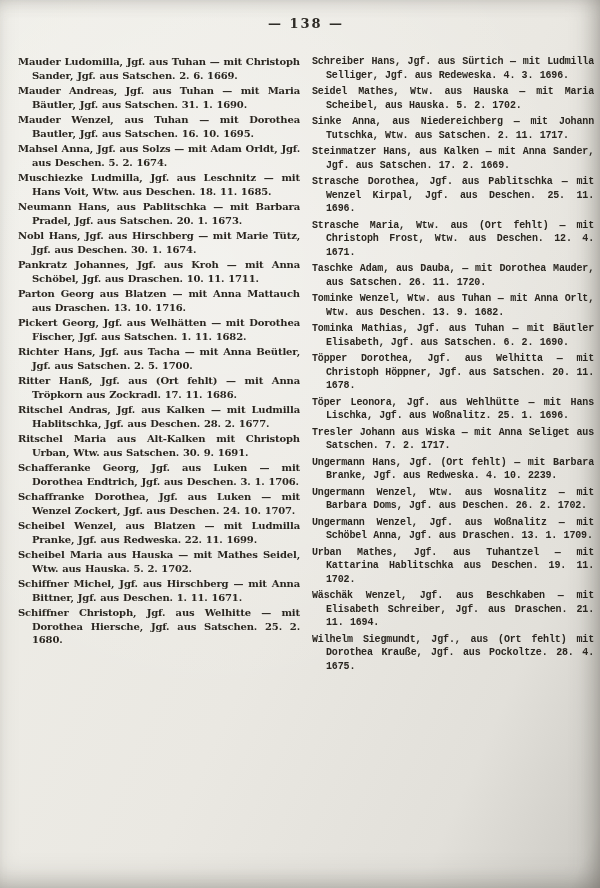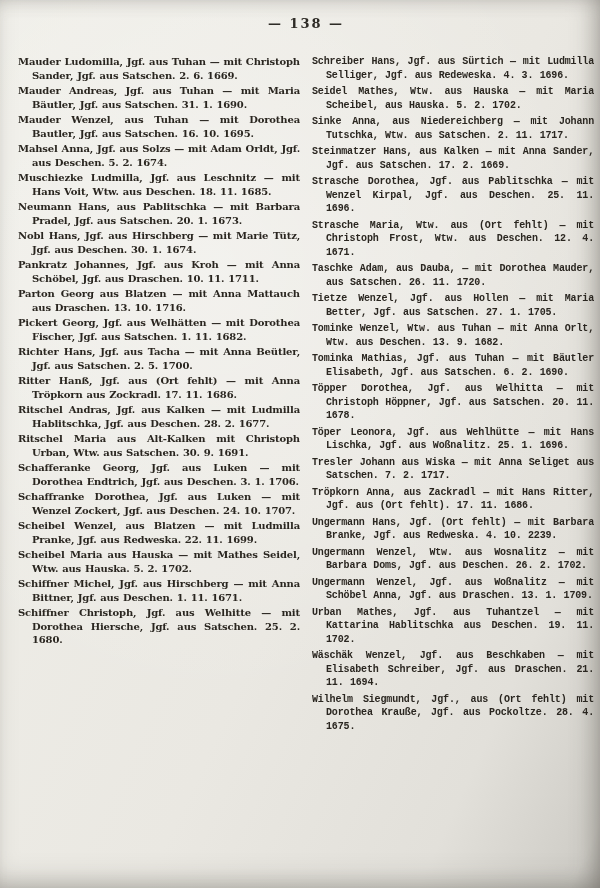--- a/index.html
+++ b/index.html
@@ -102,33 +102,31 @@
         <p class="entry">Sinke Anna, aus Niedereichberg — mit Johann Tutschka, Wtw. aus Satschen. 2. 11. 1717.</p>
 
         <p class="entry">Steinmatzer Hans, aus Kalken — mit Anna Sander, Jgf. aus Satschen. 17. 2. 1669.</p>
 
         <p class="entry">Strasche Dorothea, Jgf. aus Pablitschka — mit Wenzel Kirpal, Jgf. aus Deschen. 25. 11. 1696.</p>
 
         <p class="entry">Strasche Maria, Wtw. aus (Ort fehlt) — mit Christoph Frost, Wtw. aus Deschen. 12. 4. 1671.</p>
 
         <p class="entry">Taschke Adam, aus Dauba, — mit Dorothea Mauder, aus Satschen. 26. 11. 1720.</p>
 
-        <p class="entry">Tietze Wenzel, Jgf. aus Hollen — mit Maria Better, Jgf. aus Satschen. 27. 1. 1705.</p>
 
         <p class="entry">Tominke Wenzel, Wtw. aus Tuhan — mit Anna Orlt, Wtw. aus Deschen. 13. 9. 1682.</p>
 
         <p class="entry">Tominka Mathias, Jgf. aus Tuhan — mit Bäutler Elisabeth, Jgf. aus Satschen. 6. 2. 1690.</p>
 
         <p class="entry">Töpper Dorothea, Jgf. aus Welhitta — mit Christoph Höppner, Jgf. aus Satschen. 20. 11. 1678.</p>
 
         <p class="entry">Töper Leonora, Jgf. aus Wehlhütte — mit Hans Lischka, Jgf. aus Woßnalitz. 25. 1. 1696.</p>
 
         <p class="entry">Tresler Johann aus Wiska — mit Anna Seliget aus Satschen. 7. 2. 1717.</p>
 
-        <p class="entry">Tröpkorn Anna, aus Zackradl — mit Hans Ritter, Jgf. aus (Ort fehlt). 17. 11. 1686.</p>
 
 
         <p class="entry">Ungermann Hans, Jgf. (Ort fehlt) — mit Barbara Branke, Jgf. aus Redweska. 4. 10. 2239.</p>
 
         <p class="entry">Ungermann Wenzel, Wtw. aus Wosnalitz — mit Barbara Doms, Jgf. aus Deschen. 26. 2. 1702.</p>
 
         <p class="entry">Ungermann Wenzel, Jgf. aus Woßnalitz — mit Schöbel Anna, Jgf. aus Draschen. 13. 1. 1709.</p>
 
         <p class="entry">Urban Mathes, Jgf. aus Tuhantzel — mit Kattarina Hablitschka aus Deschen. 19. 11. 1702.</p>
 

